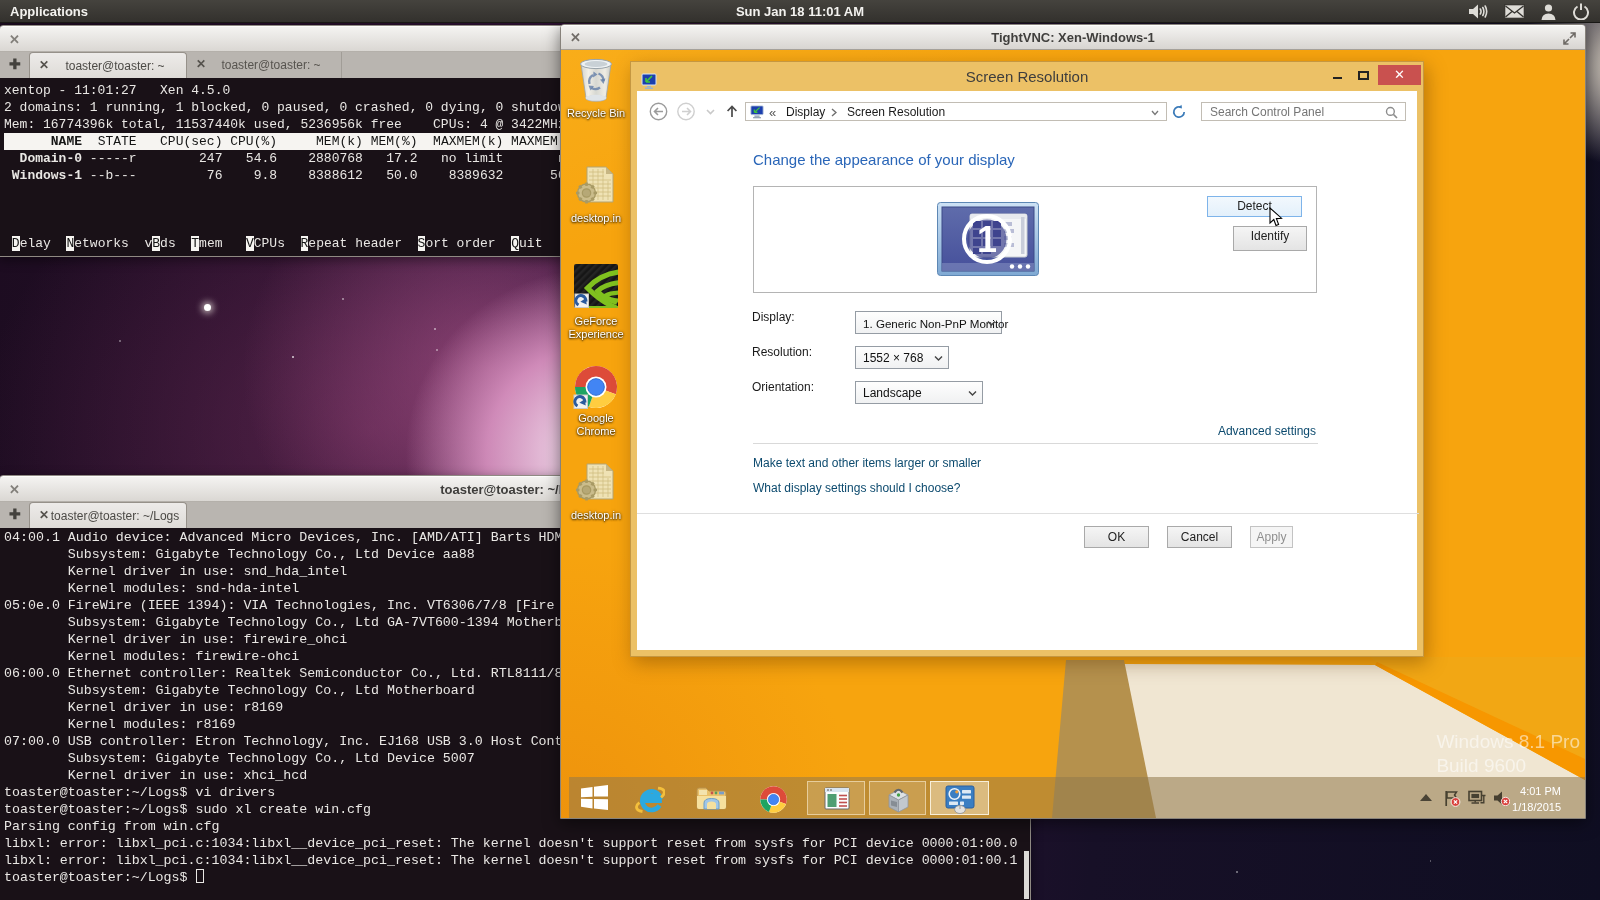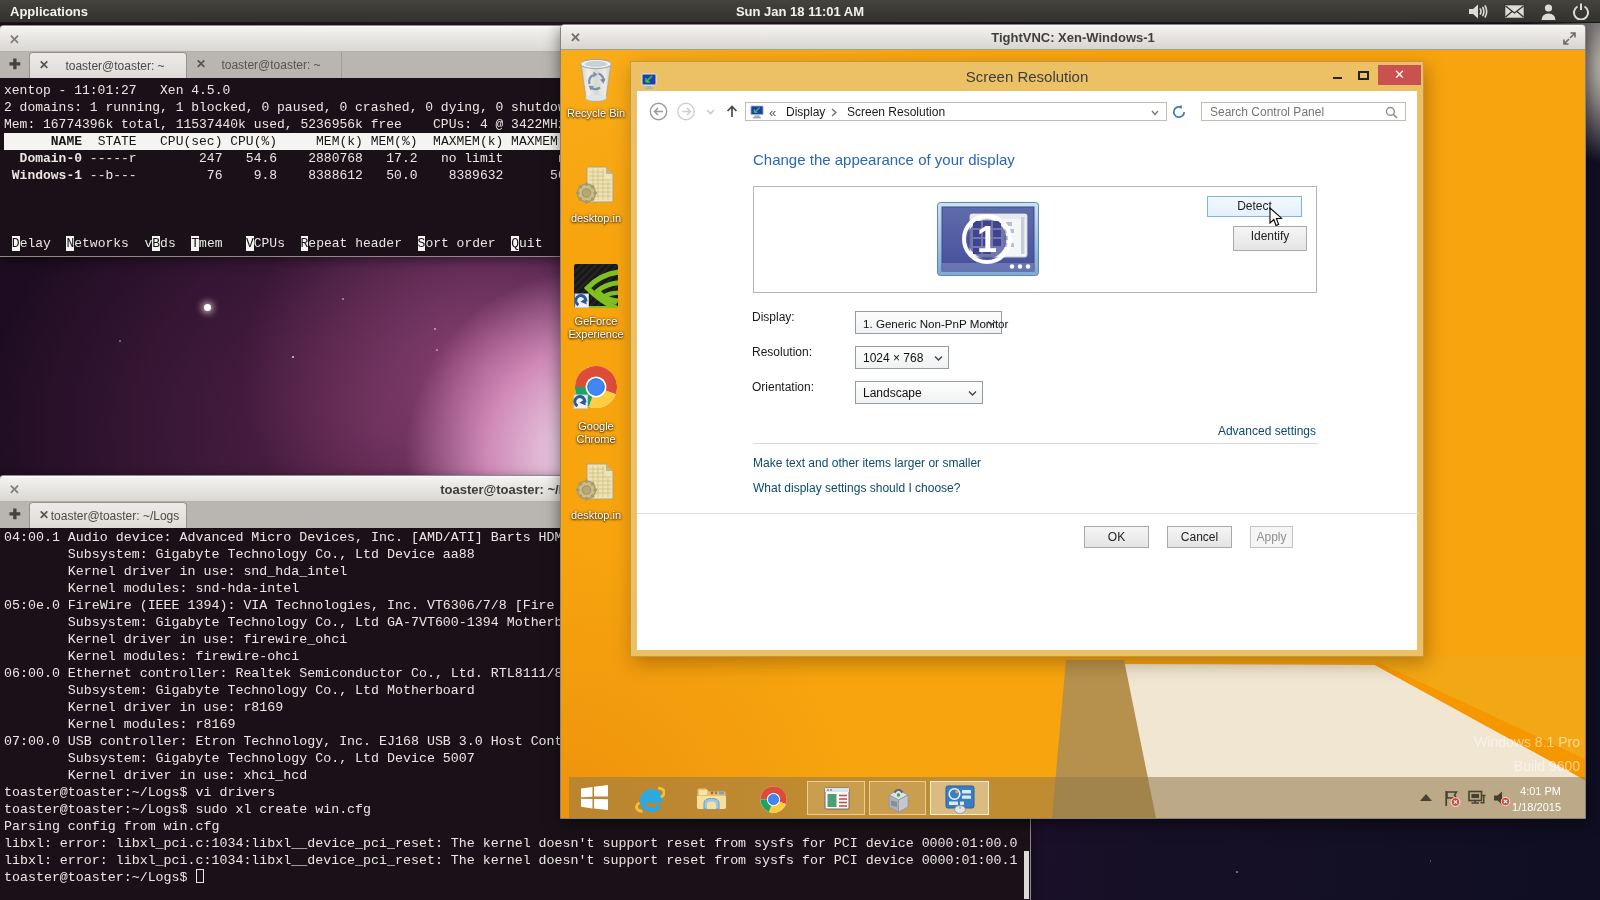--- a/index.html
+++ b/index.html
@@ -143,21 +143,21 @@
   </div>
   <div id="vncbody">
 
     <div class="facet" style="background:#f2a714;clip-path:polygon(809px 607px,1024px 607px,1024px 710px,817px 613px)"></div>
     <div class="facet" style="background:#f0e6d2;clip-path:polygon(563px 614px,814px 615px,1024px 730px,1024px 768px,563px 768px)"></div>
     <div class="facet" style="background:#f79700;clip-path:polygon(816px 612px,1024px 709px,1024px 730px,814px 615px)"></div>
     <div class="facet" style="background:#b5914d;clip-path:polygon(505px 610px,563px 610px,595px 768px,491px 768px)"></div>
     <div class="facet" style="background:radial-gradient(420px 380px at 0px 760px, rgba(225,120,10,.38), rgba(225,120,10,0) 70%)"></div>
     <div class="facet" style="background:linear-gradient(160deg, rgba(255,200,60,.25), rgba(255,200,60,0) 18%)"></div>
 
-    <div class="abs" style="right:5px;top:680px;text-align:right;color:rgba(255,255,255,.55);font-size:14px;line-height:24px">Windows 8.1 Pro<br>Build 9600</div>
+    <div class="abs" style="right:5px;top:680px;color:rgba(255,255,255,.55);font-size:19px;line-height:24px">Windows 8.1 Pro<br>Build 9600</div>
 
     <div class="dico" style="top:6px">
       <svg width="44" height="48" viewBox="0 0 44 48" style="margin:0 auto;display:block">
         <defs>
             <linearGradient id="rb" x1="0" y1="0" x2="1" y2="0">
               <stop offset="0" stop-color="#cfd6db"></stop>
               <stop offset=".25" stop-color="#f2f5f7"></stop>
               <stop offset=".5" stop-color="#d4dbe0"></stop>
               <stop offset=".8" stop-color="#eef1f3"></stop>
               <stop offset="1" stop-color="#c4ccd2"></stop>
@@ -242,21 +242,21 @@
         <circle cx="23" cy="23" r="21" fill="#fff"></circle>
         <path d="M23 23 L2 23 A21 21 0 1 1 42.7 30.2 Z" fill="#dd4b39"></path>
         <path d="M23 23 L42.7 30.2 A21 21 0 0 1 15.8 42.7 Z" fill="#ffcd40"></path>
         <path d="M23 23 L15.8 42.7 A21 21 0 0 1 2 23 Z" fill="#1da462"></path>
         <circle cx="23" cy="23" r="10.5" fill="#fff"></circle>
         <circle cx="23" cy="23" r="8.3" fill="#4285f4" stroke="#2b6cd4" stroke-width="1"></circle>
         <rect x="1" y="31" width="13.5" height="13.5" fill="#f2f2f0" stroke="#c9c9c5" stroke-width="1"></rect>
         <path d="M4.5 42 A5 5 0 1 1 11.8 38.5" fill="none" stroke="#2a5a9e" stroke-width="3"></path>
         <path d="M12.8 41.5 L11.6 35.2 L6.4 38.8 Z" fill="#2a5a9e"></path>
       </svg>
-      <div class="lbl" style="margin-top:10px">Google<br>Chrome</div>
+      <div class="lbl" style="margin-top:2px">Google<br>Chrome</div>
     </div>
     <div class="dico" style="top:413px">
       <svg width="42" height="44" viewBox="0 0 42 44" style="margin:0 auto;display:block">
         <path d="M12 1 H31 L38 8 V36 H12 Z" fill="#efe2b4" stroke="#b5a470" stroke-width="1"></path>
         <path d="M31 1 L31 8 L38 8 Z" fill="#c7b683"></path>
         <g stroke="#d6c488" stroke-width="1">
             <line x1="14" y1="6" x2="29" y2="6"></line>
             <line x1="14" y1="10" x2="29" y2="10"></line>
             <line x1="14" y1="14" x2="36" y2="14"></line>
             <line x1="14" y1="18" x2="36" y2="18"></line>
@@ -394,21 +394,21 @@
 
         <div class="abs" style="left:115px;top:219px;font-size:12px;color:#1a1a1a">Display:</div>
         <div class="combo" style="left:218px;top:220px;width:147px;height:23px">
             <span style="font-size:11.6px;top:5px">1. Generic Non-PnP Monitor</span>
             <svg width="9" height="7" viewBox="0 0 9 7">
               <path d="M1 1.5 L4.5 5 L8 1.5" fill="none" stroke="#444" stroke-width="1.4"></path>
             </svg>
           </div>
         <div class="abs" style="left:115px;top:254px;font-size:12px;color:#1a1a1a">Resolution:</div>
         <div class="combo" style="left:218px;top:255px;width:94px;height:23px">
-            <span>1024 × 768</span>
+            <span>1552 × 768</span>
             <svg width="9" height="7" viewBox="0 0 9 7">
               <path d="M1 1.5 L4.5 5 L8 1.5" fill="none" stroke="#444" stroke-width="1.4"></path>
             </svg>
           </div>
         <div class="abs" style="left:115px;top:289px;font-size:12px;color:#1a1a1a">Orientation:</div>
         <div class="combo" style="left:218px;top:290px;width:128px;height:23px">
             <span>Landscape</span>
             <svg width="9" height="7" viewBox="0 0 9 7">
               <path d="M1 1.5 L4.5 5 L8 1.5" fill="none" stroke="#444" stroke-width="1.4"></path>
             </svg>

